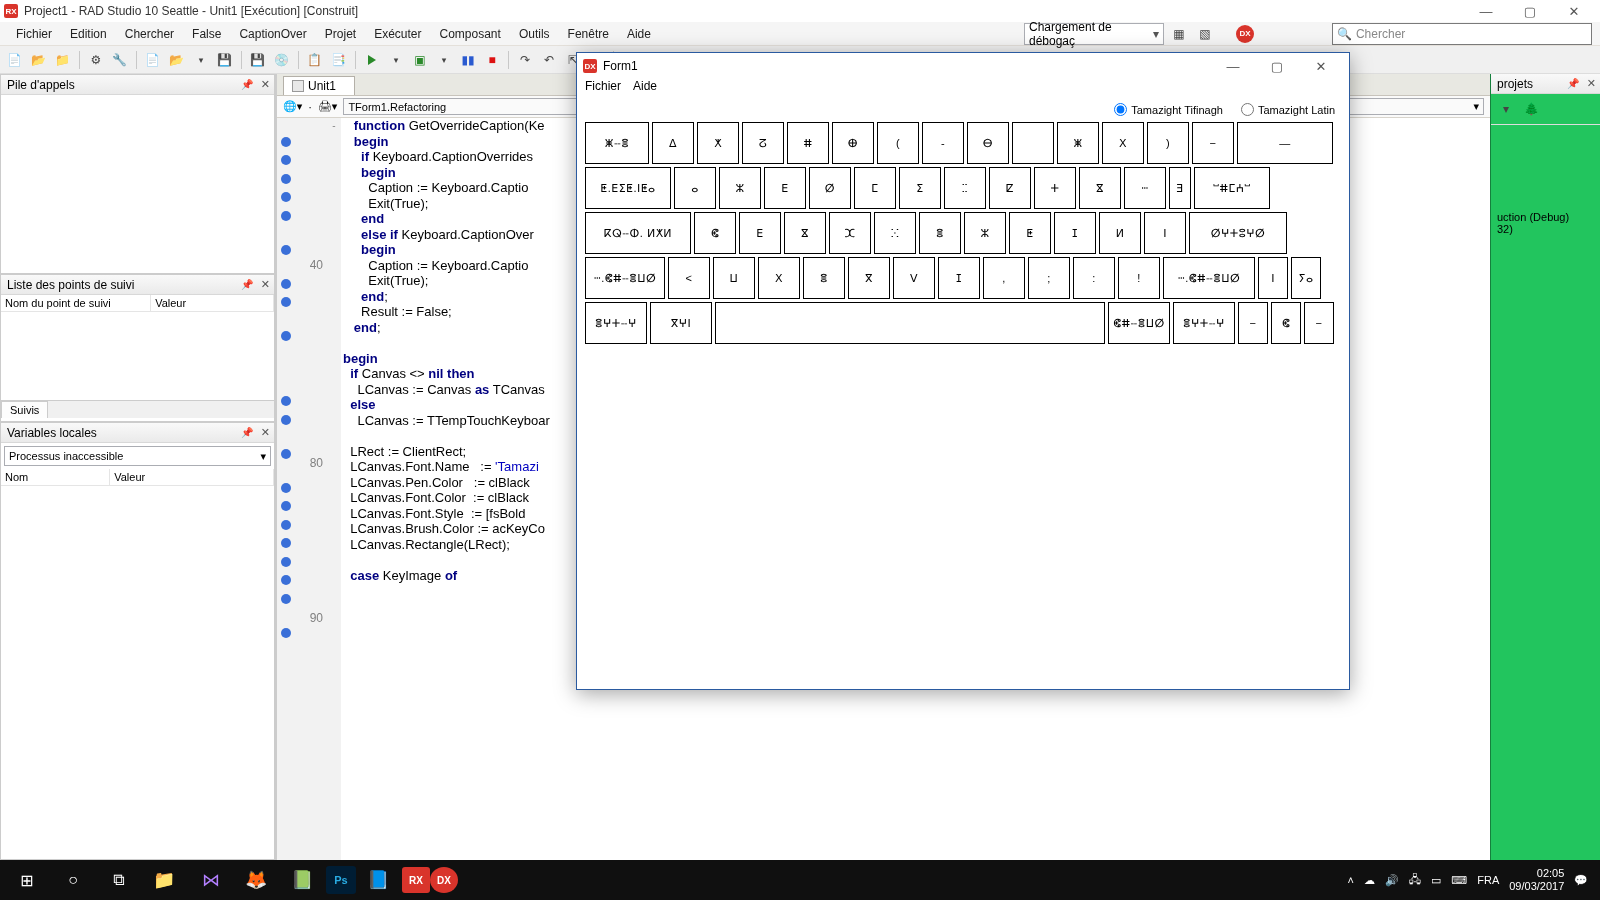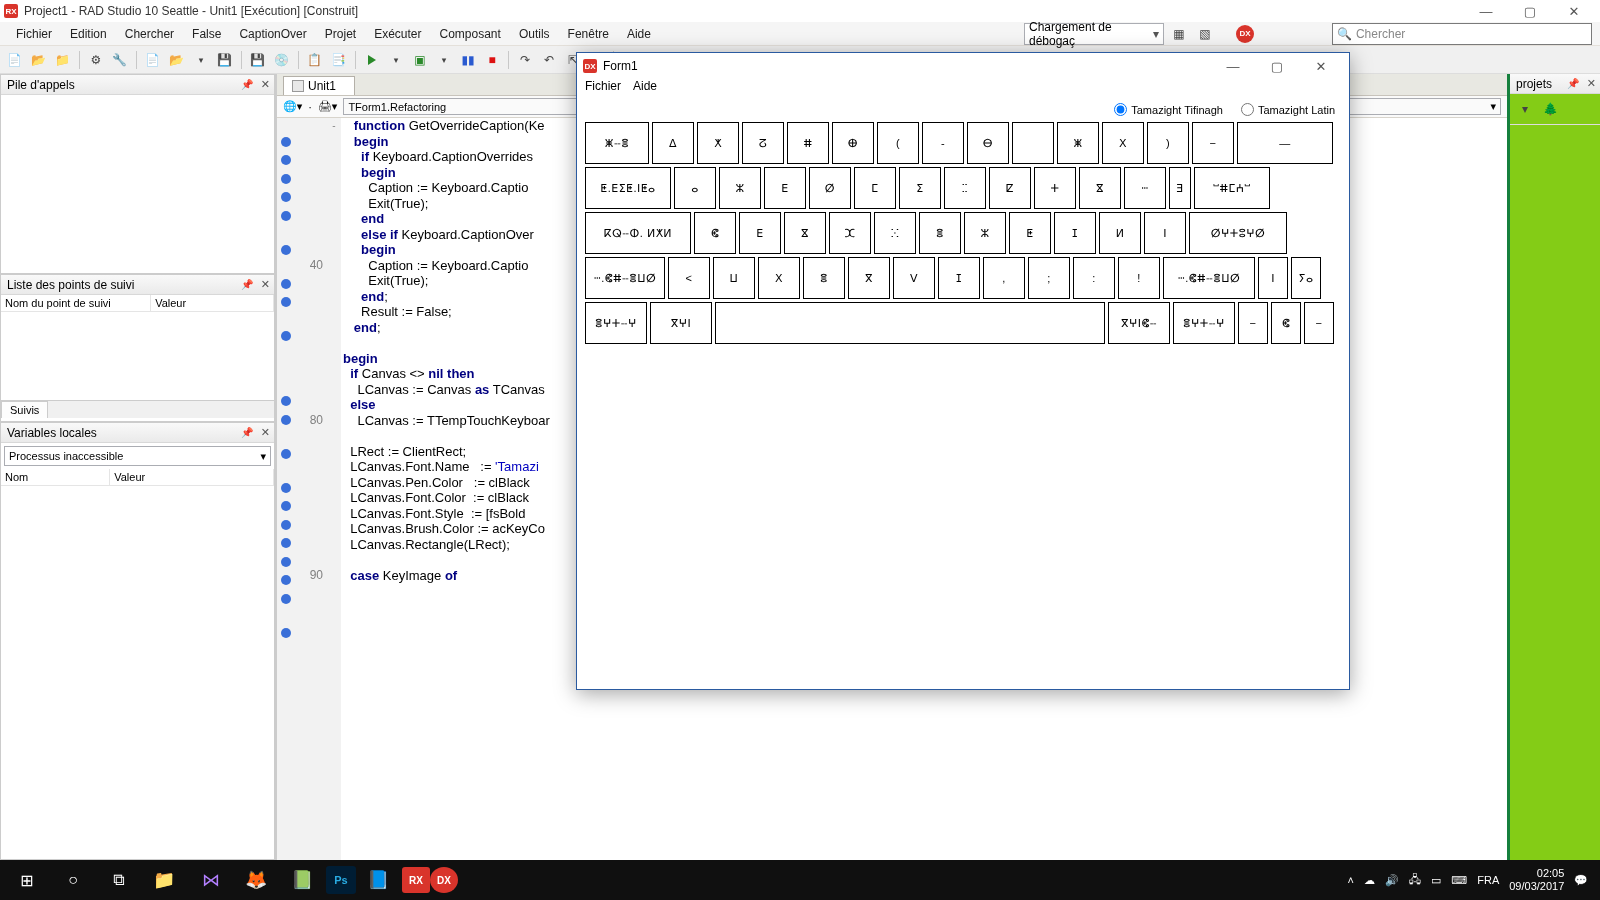--- a/index.html
+++ b/index.html
@@ -47,21 +47,21 @@
   .gutter-ln { width:32px; background:#f2f2f2; text-align:right; color:#808080; padding-right:4px; font-size:12px;}
   .gutter-fold { width:14px; background:#f2f2f2; }
   .code-text { flex:1; white-space:pre; color:#000; padding-left:2px; overflow:hidden;}
   .kw { color:#000080; font-weight:bold; }
   .str { color:#0000c0; }
   .bp { width:10px;height:10px;background:#3a6fd8;border-radius:50%;display:block;margin:3px auto; }
   .ed-status { height:22px; border-top:1px solid #ccc; display:flex; align-items:center; gap:20px; font-size:12px; padding:0 14px;}
   .tri-green { width:0;height:0;border-top:5px solid transparent;border-bottom:5px solid transparent;border-left:8px solid #2a8a2a;}
   .dot-red { width:10px;height:10px;background:#d11;border-radius:50%; }
   
-  .rightcol { width:93px; border-left:3px solid #15803d; background:#84cc16;}
+  .rightcol { width:110px; border-left:1px solid #15803d; background:#22c55e;}
   
   .bottom { height: 160px; border-top:1px solid #ccc; display:flex; flex-direction:column;}
   .events { flex:1; background:#fff; font-size:11px; overflow:hidden; }
   .events .line { padding:0 6px; color:#1040c0; white-space:nowrap; }
   
   .taskbar { position:absolute; bottom:0; left:0; right:0; height:40px; background:#101010; display:flex; align-items:center; padding:0 4px; color:#fff;}
   .tb-btn { width:46px; height:40px; display:flex; align-items:center; justify-content:center; font-size:16px;}
   .tb-btn.app { font-size:18px; }
   .tb-tray { margin-left:auto; display:flex; align-items:center; gap:10px; padding-right:8px; font-size:11px;}
   .clock { text-align:right; line-height:13px; font-size:11px; }
@@ -302,21 +302,21 @@
           <div style="height: 15.5px;">40</div>
           <div style="height: 15.5px;"></div>
           <div style="height: 15.5px;"></div>
           <div style="height: 15.5px;"></div>
           <div style="height: 15.5px;"></div>
           <div style="height: 15.5px;"></div>
           <div style="height: 15.5px;"></div>
           <div style="height: 15.5px;"></div>
           <div style="height: 15.5px;"></div>
           <div style="height: 15.5px;"></div>
-          <div style="height: 15.5px;">80</div>
+          <div style="height: 15.5px; margin-top: 43px;">80</div>
           <div style="height: 15.5px;"></div>
           <div style="height: 15.5px;"></div>
           <div style="height: 15.5px;"></div>
           <div style="height: 15.5px;"></div>
           <div style="height: 15.5px;"></div>
           <div style="height: 15.5px;"></div>
           <div style="height: 15.5px;"></div>
           <div style="height: 15.5px;"></div>
           <div style="height: 15.5px;"></div>
           <div style="height: 15.5px;">90</div>
@@ -359,20 +359,24 @@
 
   <div class="rightcol">
     <div class="panel-head">
         <span>projets</span>
       <span class="pin">📌</span>
         <span class="close">✕</span>
       </div>
     <div style="padding:4px;display:flex;gap:4px;border-bottom:1px solid #ddd;">
       <div class="tbtn">▾</div>
       <div class="tbtn">🌲</div>
+    </div>
+    <div style="padding:6px;font-size:11px;">
+      <div style="margin-top:80px">uction (Debug)</div>
+      <div>32)</div>
     </div>
   </div>
 </div>
 
 <div class="bottom">
   <div class="panel-head" style="border-top:1px solid #ccc">
       <span>Journal d'événements</span>
     <span class="pin" style="right:20px">📌</span>
       <span class="close" style="right:4px">✕</span>
     </div>
@@ -498,20 +502,20 @@
         <div class="key" style="width: 42px;">:</div>
         <div class="key" style="width: 42px;">!</div>
         <div class="key" style="width: 92px;">ⵈ.ⵞⵌⵧⴻⵡⵁ</div>
         <div class="key" style="width: 30px;">ⵏ</div>
         <div class="key" style="width: 30px;">ⵢⴰ</div>
       </div>
       <div class="krow">
         <div class="key" style="width: 62px;">ⴻⵖⵜⵧⵖ</div>
         <div class="key" style="width: 62px;">ⴳⵖⵏ</div>
         <div class="key" style="width: 390px;"></div>
-        <div class="key" style="width: 62px;">ⴳⵖⵏⵞⵧ</div>
+        <div class="key" style="width: 62px;">ⵞⵌⵧⴻⵡⵁ</div>
         <div class="key" style="width: 62px;">ⴻⵖⵜⵧⵖ</div>
         <div class="key" style="width: 30px;">−</div>
         <div class="key" style="width: 30px;">ⵞ</div>
         <div class="key" style="width: 30px;">−</div>
       </div>
     </div>
 </div>
 
 </body></html>

